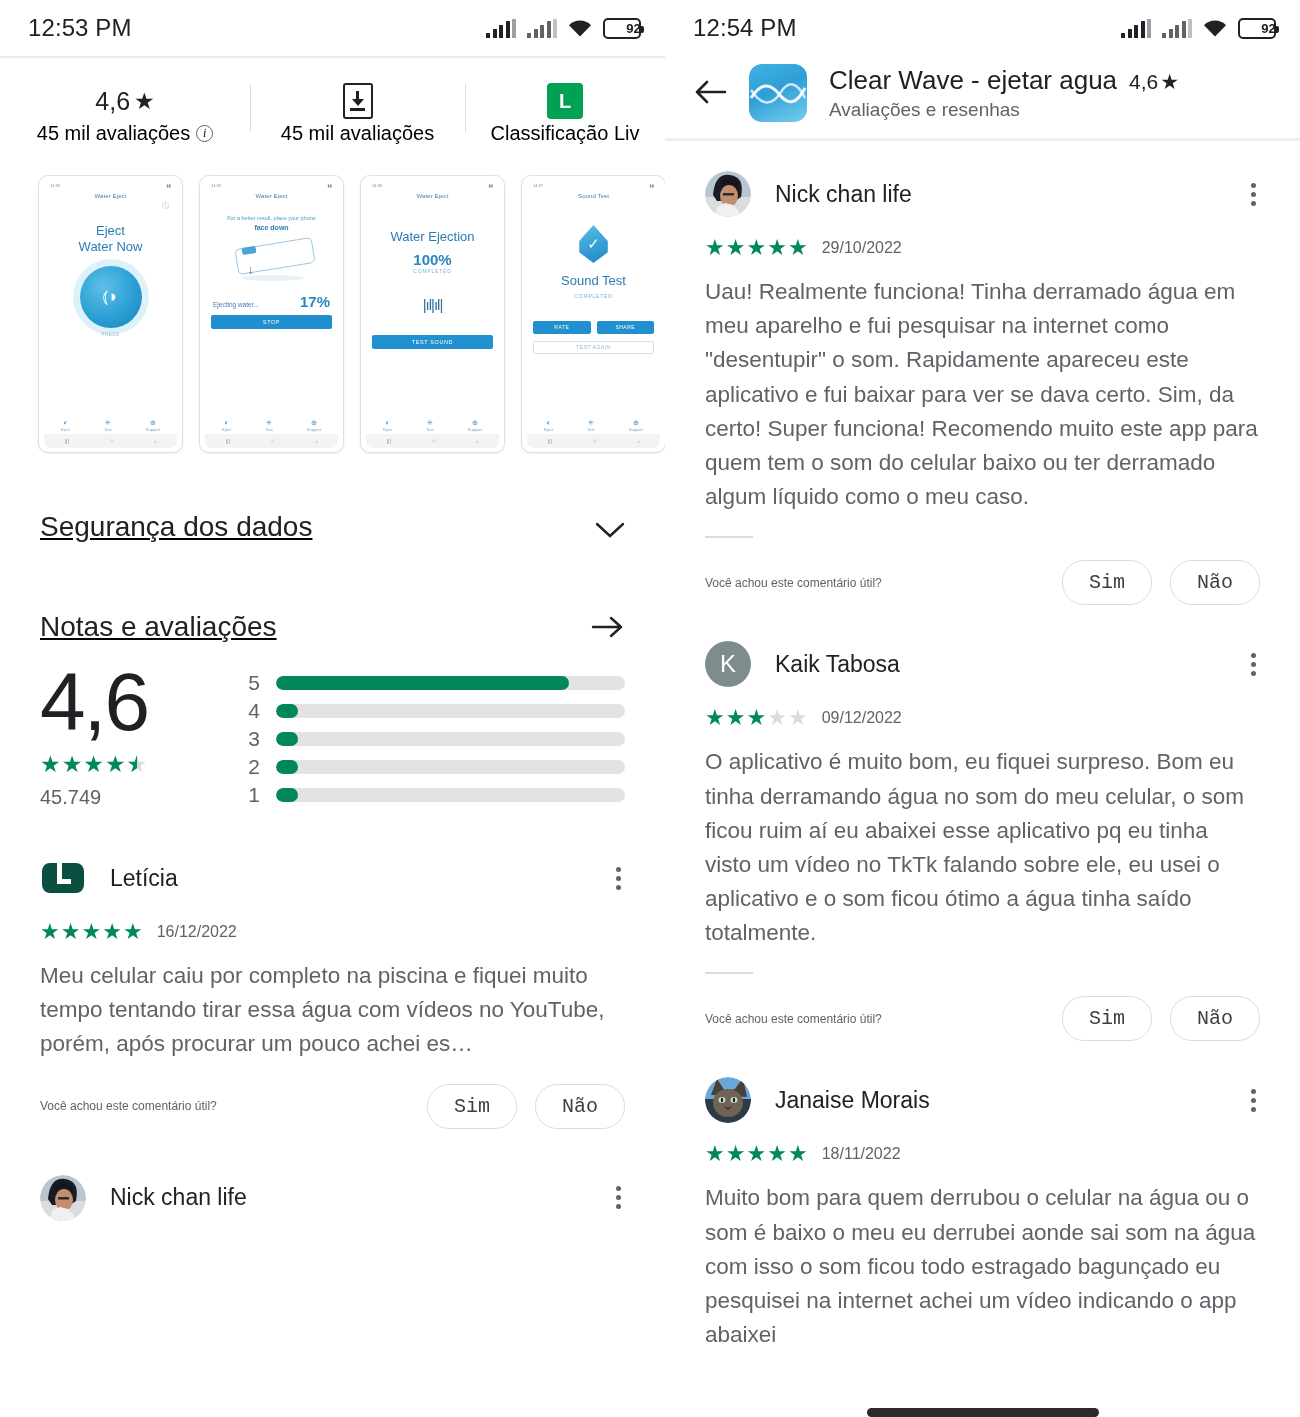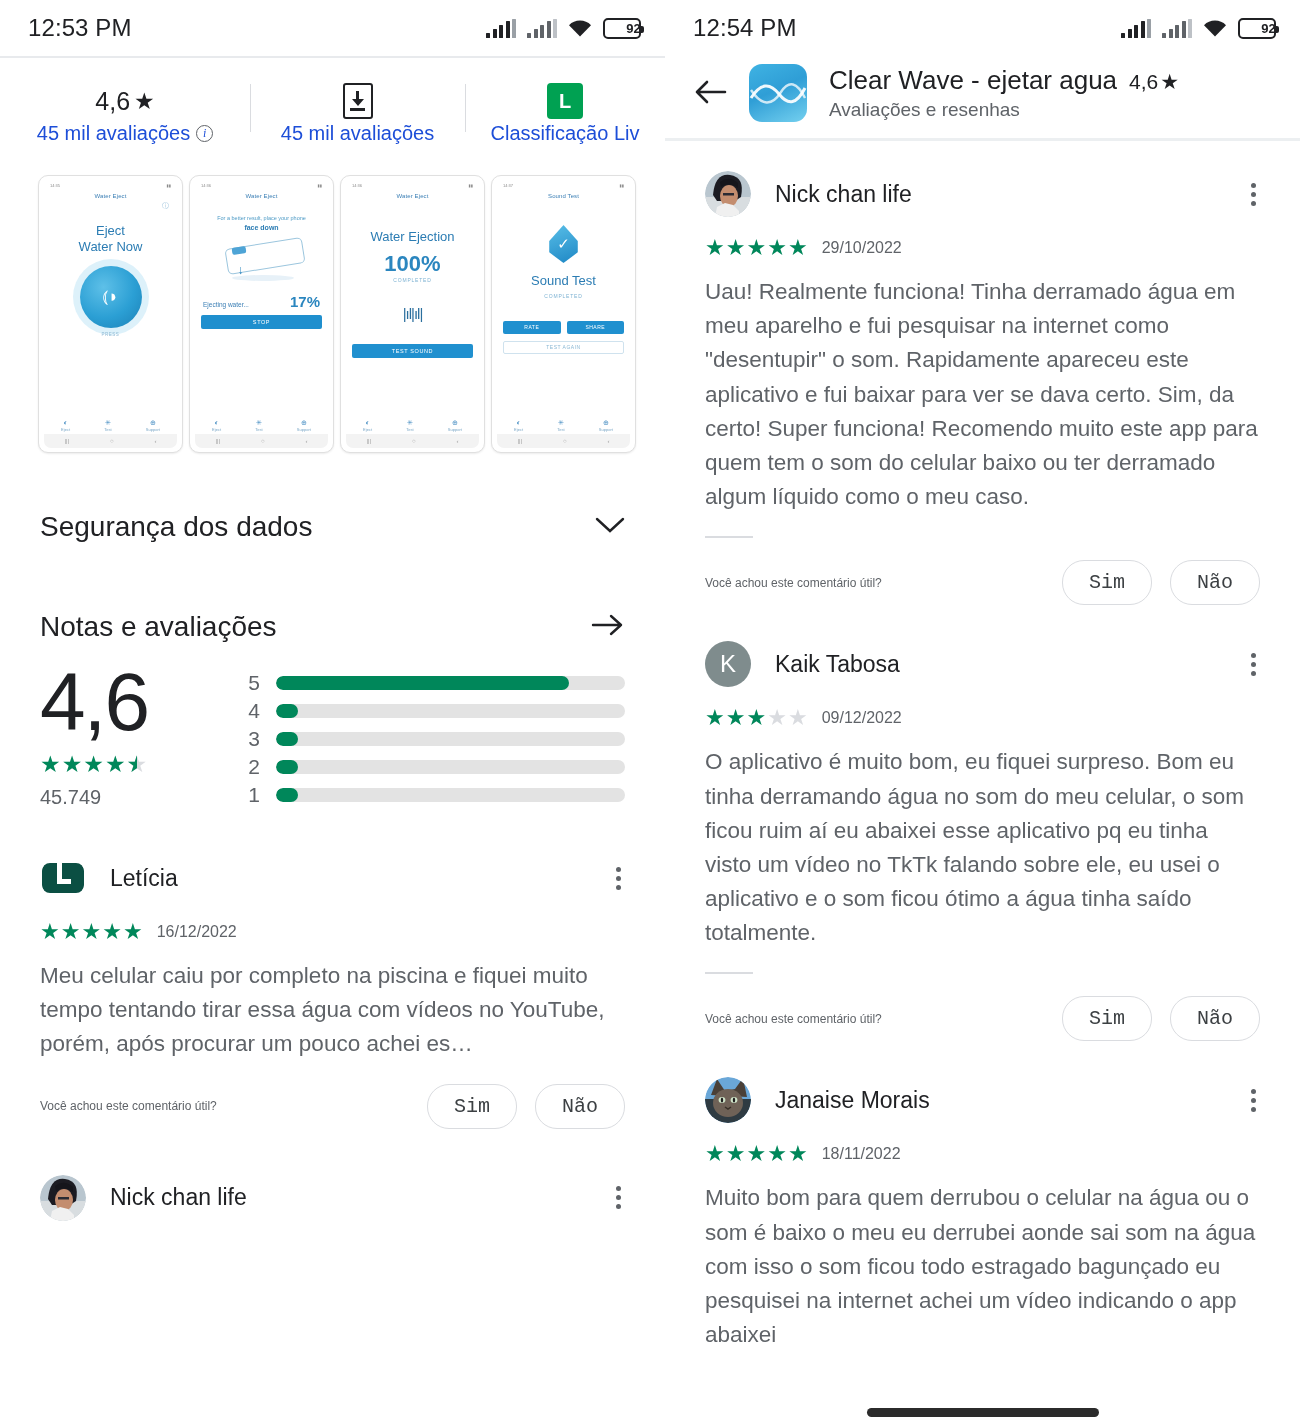--- a/index.html
+++ b/index.html
@@ -87,21 +87,21 @@
     width: 1px; height: 48px; background: #dadce0;
   }
   .info-top {
     height: 42px;
     display: flex; align-items: center; justify-content: center;
     font-size: 25px; font-weight: 500; color: #202124;
     gap: 4px;
   }
   .info-top .star { font-size: 23px; }
   .info-sub {
-    font-size: 20px; color: #1d4ed8;
+    font-size: 20px; color: #000000;
     display: flex; align-items: center; gap: 6px;
     white-space: nowrap;
   }
   .dl-icon {
     width: 30px; height: 36px;
     border: 2.6px solid #202124; border-radius: 3px;
     display: flex; align-items: center; justify-content: center;
     position: relative;
   }
   .dl-icon::before {
@@ -121,21 +121,21 @@
   }
   .info-icon {
     width: 17px; height: 17px; border: 1.5px solid #5f6368; border-radius: 50%;
     display: inline-flex; align-items: center; justify-content: center;
     font-size: 12px; font-style: italic; font-family: "Liberation Serif", serif;
     flex: 0 0 auto;
   }
 
   
   .shots {
-    display: flex; gap: 6px; padding: 18px 0 0 38px;
+    display: flex; gap: 16px; padding: 18px 0 0 38px;
   }
   .shot {
     width: 145px; height: 278px;
     border: 1px solid #e0e0e0; border-radius: 10px;
     background: #fff; overflow: hidden;
     position: relative; flex: 0 0 auto;
     box-shadow: 0 1px 2px rgba(0,0,0,0.08);
   }
   .shot-inner {
     position: absolute; inset: 5px 5px 4px 5px;
@@ -203,21 +203,21 @@
     margin-top: 12px; padding: 0 2px;
   }
   .eject-row .lbl { font-size: 6.5px; color: #3b7fb5; }
   .eject-row .pct { font-size: 15px; font-weight: 700; color: #2b86bf; }
   .btn-blue {
     margin-top: 5px; height: 14px; background: #1f8fce; border-radius: 2px;
     display: flex; align-items: center; justify-content: center;
     color: #fff; font-size: 5.5px; letter-spacing: 0.6px;
   }
   .btn-blue.alt { background: #2090cf; }
-  .pct-big { text-align: center; font-size: 22px; font-weight: 600; color: #2b86bf; margin-top: 6px; }
+  .pct-big { text-align: center; font-size: 15px; font-weight: 600; color: #2b86bf; margin-top: 6px; }
   .pct-sub { text-align: center; font-size: 5px; color: #7fb3d3; letter-spacing: 0.8px; }
   .wave-ico { text-align: center; color: #2b6f9e; font-size: 15px; margin-top: 22px; letter-spacing: -1px; }
   .drop {
     width: 34px; height: 38px; margin: 20px auto 0 auto;
     background: linear-gradient(160deg,#59bfe8,#1d86c4);
     border-radius: 50% 50% 50% 50% / 62% 62% 38% 38%;
     position: relative;
     clip-path: polygon(50% 0%, 92% 42%, 92% 72%, 50% 100%, 8% 72%, 8% 42%);
     display: flex; align-items: center; justify-content: center;
     color: #fff; font-size: 15px;
@@ -229,22 +229,23 @@
     color: #fff; font-size: 5px; letter-spacing: 0.5px;
   }
   .btn-outline {
     margin-top: 7px; height: 13px; border: 1px solid #cfe2ee; border-radius: 2px;
     display: flex; align-items: center; justify-content: center;
     color: #8bb8d4; font-size: 5px; letter-spacing: 0.5px;
   }
 
   
   .section-row {
-    display: flex; align-items: center; justify-content: space-between;
+    display: flex; align-items: flex-end; justify-content: space-between;
     padding: 0 40px;
+    text-decoration: underline;
   }
   .section-title { font-size: 28px; color: #202124; font-weight: 400; }
   .chev, .arr { color: #202124; }
 
   .disclaimer {
     padding: 0 40px; font-size: 19.5px; line-height: 1.45; color: #5f6368;
   }
   .disclaimer .info-icon { transform: translateY(3px); }
 
   

